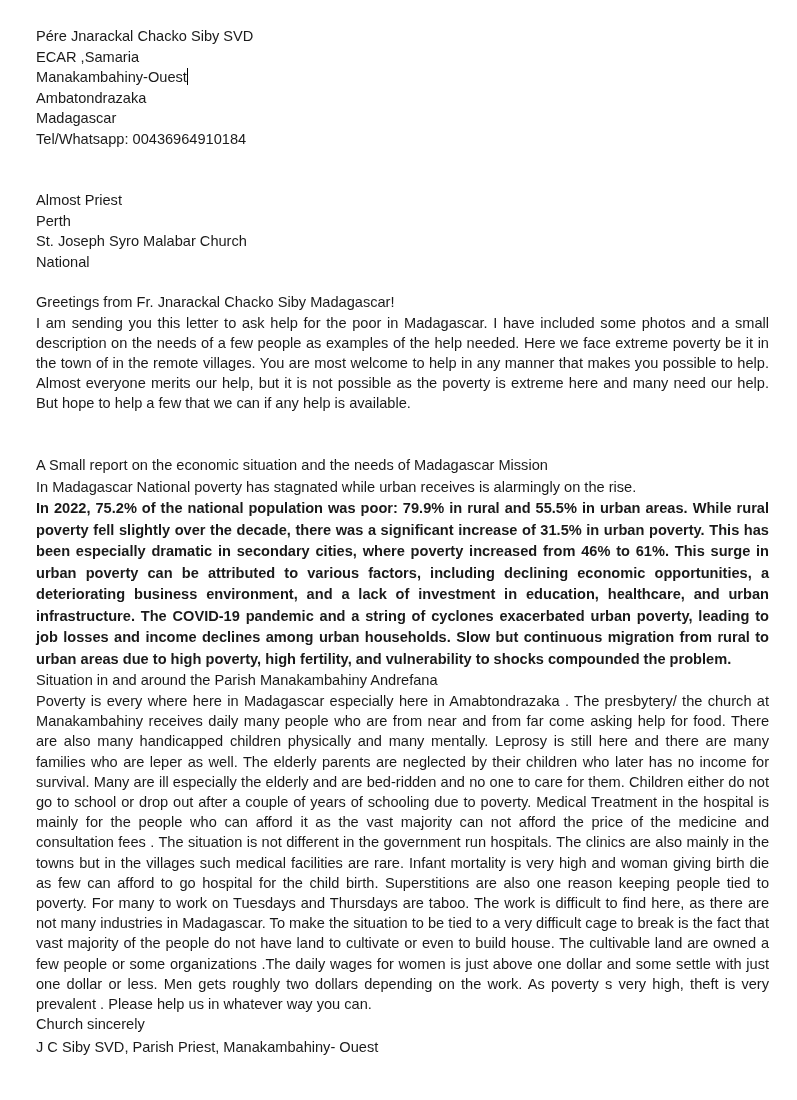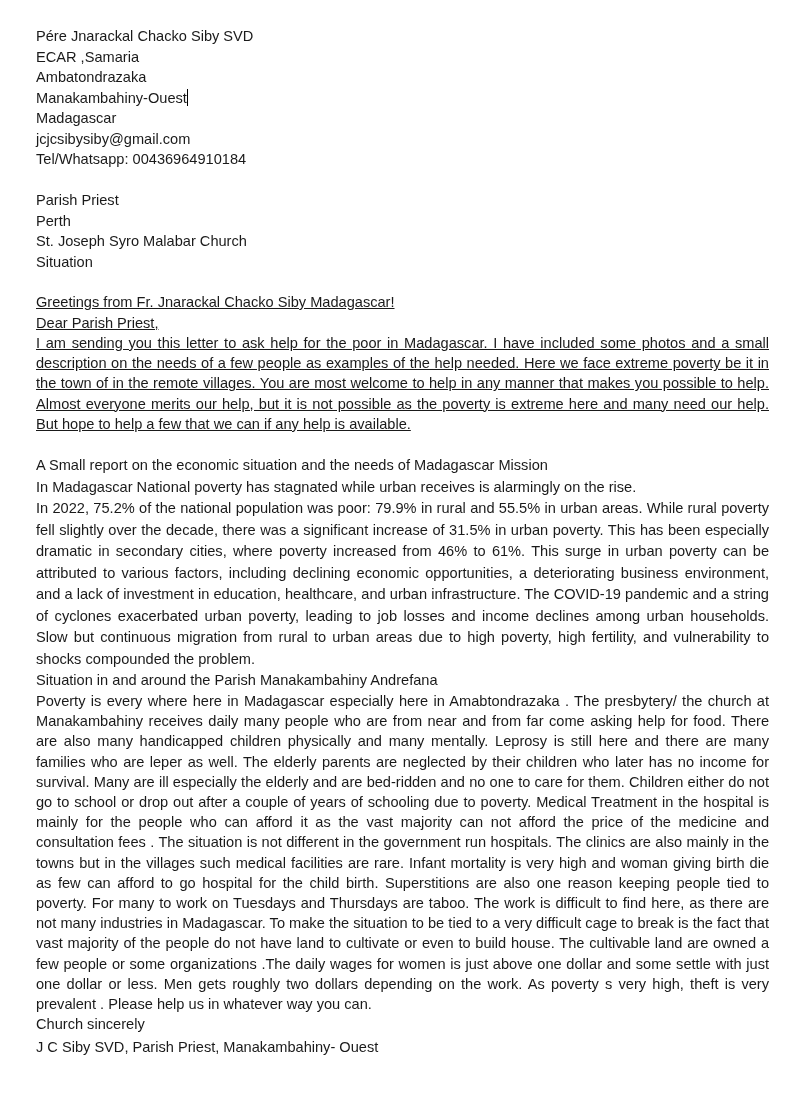--- a/index.html
+++ b/index.html
@@ -7,48 +7,46 @@
     width: 797px; height: 1100px; overflow: hidden;
     font-family: "Liberation Sans", sans-serif;
     color: #1a1a1a;
     font-size: 14.6px;
   }
   .page { position: relative; width: 797px; height: 1100px; }
   .block { position: absolute; left: 36px; width: 733px; }
   .line { height: 20.5px; line-height: 20.5px; white-space: nowrap; }
   .cursor { display: inline-block; width: 1px; height: 17px; background: #000; vertical-align: -3px; }
   .para { line-height: 20.2px; text-align: justify; }
-  .para.j2 { line-height: 21.2px; }
+  .para.j2 { line-height: 21.2px; font-weight: bold; }
   .p { margin: 0; }
 </style>
 </head>
 <body>
 
 <div class="page">
 
   <div class="block" style="top:26px;">
     <div class="line">Pére Jnarackal Chacko Siby SVD</div>
     <div class="line">ECAR ,Samaria</div>
+    <div class="line"><span>Manakambahiny-Ouest</span><span class="cursor"></span></div>
     <div class="line">Ambatondrazaka</div>
-    <div class="line"><span>Manakambahiny-Ouest</span><span class="cursor"></span></div>
     <div class="line">Madagascar</div>
-    <div class="line">jcjcsibysiby@gmail.com</div>
     <div class="line">Tel/Whatsapp: 00436964910184</div>
   </div>
 
   <div class="block" style="top:190px;">
-    <div class="line">Parish Priest</div>
+    <div class="line">Almost Priest</div>
     <div class="line">Perth</div>
     <div class="line">St. Joseph Syro Malabar Church</div>
-    <div class="line">Situation</div>
+    <div class="line">National</div>
   </div>
 
-  <div class="block" style="top:292px;text-decoration:underline;">
+  <div class="block" style="top:292px;">
     <div class="line">Greetings from Fr. Jnarackal Chacko Siby Madagascar!</div>
-    <div class="line">Dear Parish Priest,</div>
     <p class="p para">I am sending you  this letter to ask help for the poor in Madagascar. I have included some photos and a small description on the needs of a few people as examples of the  help needed. Here we face extreme poverty be it in the town of in the remote villages. You are most welcome to help in any manner that makes you possible to help. Almost everyone merits our help, but it is not possible as the poverty is extreme here and many need our help. But hope to help a few that we can if any help is available.</p>
   </div>
 
   <div class="block" style="top:454px;">
     <div class="line" style="height:22px;line-height:22px;">A Small report on the economic situation and  the needs of Madagascar  Mission</div>
     <div class="line" style="height:22px;line-height:22px;">In Madagascar National poverty has stagnated while urban receives is alarmingly on the rise.</div>
     <p class="p para j2" style="line-height:21.5px;">In 2022, 75.2% of the national population was poor: 79.9% in rural and 55.5% in urban areas. While rural poverty fell slightly over the decade, there was a significant increase of 31.5% in urban poverty. This has been especially dramatic in secondary cities, where poverty increased from 46% to 61%. This surge in urban poverty can be attributed to various factors, including declining economic opportunities, a deteriorating business environment, and a lack of investment in education, healthcare, and urban infrastructure. The COVID-19 pandemic and a string of cyclones exacerbated urban poverty, leading to job losses and income declines among urban households. Slow but continuous migration from rural to urban areas due to high poverty, high fertility, and vulnerability to shocks compounded the problem.</p>
     <div class="line" style="height:21px;line-height:21px;">Situation in and around the Parish Manakambahiny Andrefana</div>
     <p class="p para">Poverty is every where here in Madagascar especially here in Amabtondrazaka . The presbytery/ the church at Manakambahiny receives daily many people who are from near  and from far come asking help for food.  There are also many handicapped children physically and many mentally. Leprosy is still here and there are many families who are leper as well. The elderly parents are neglected by their children who later has no income for survival. Many are ill especially the elderly and are bed-ridden and no one to care for them. Children either do not go to school or drop out after a couple of years of schooling due to poverty.   Medical Treatment in the hospital is mainly for the people who can afford it as the vast majority can not afford the price of the medicine and consultation fees . The situation is not different in the government run  hospitals. The clinics are also mainly in the towns but in the villages such medical facilities are rare.   Infant mortality is very high  and woman giving birth die as few can afford to go hospital for the child birth. Superstitions are also one reason keeping people tied to poverty. For many to work on Tuesdays and Thursdays are taboo.  The work is difficult to find here, as there are not many industries in Madagascar. To make the situation to be tied to a very difficult cage to break is the  fact that vast majority  of the people do not have land to cultivate or even to build house. The cultivable land  are owned a few people or some organizations .The daily wages for women is just above one dollar and some settle with just one dollar or less.  Men gets roughly two dollars depending on the work. As poverty s very high, theft  is very prevalent . Please help us in whatever way you can.</p>
     <div class="line" style="height:21px;line-height:21px;">Church sincerely</div>

